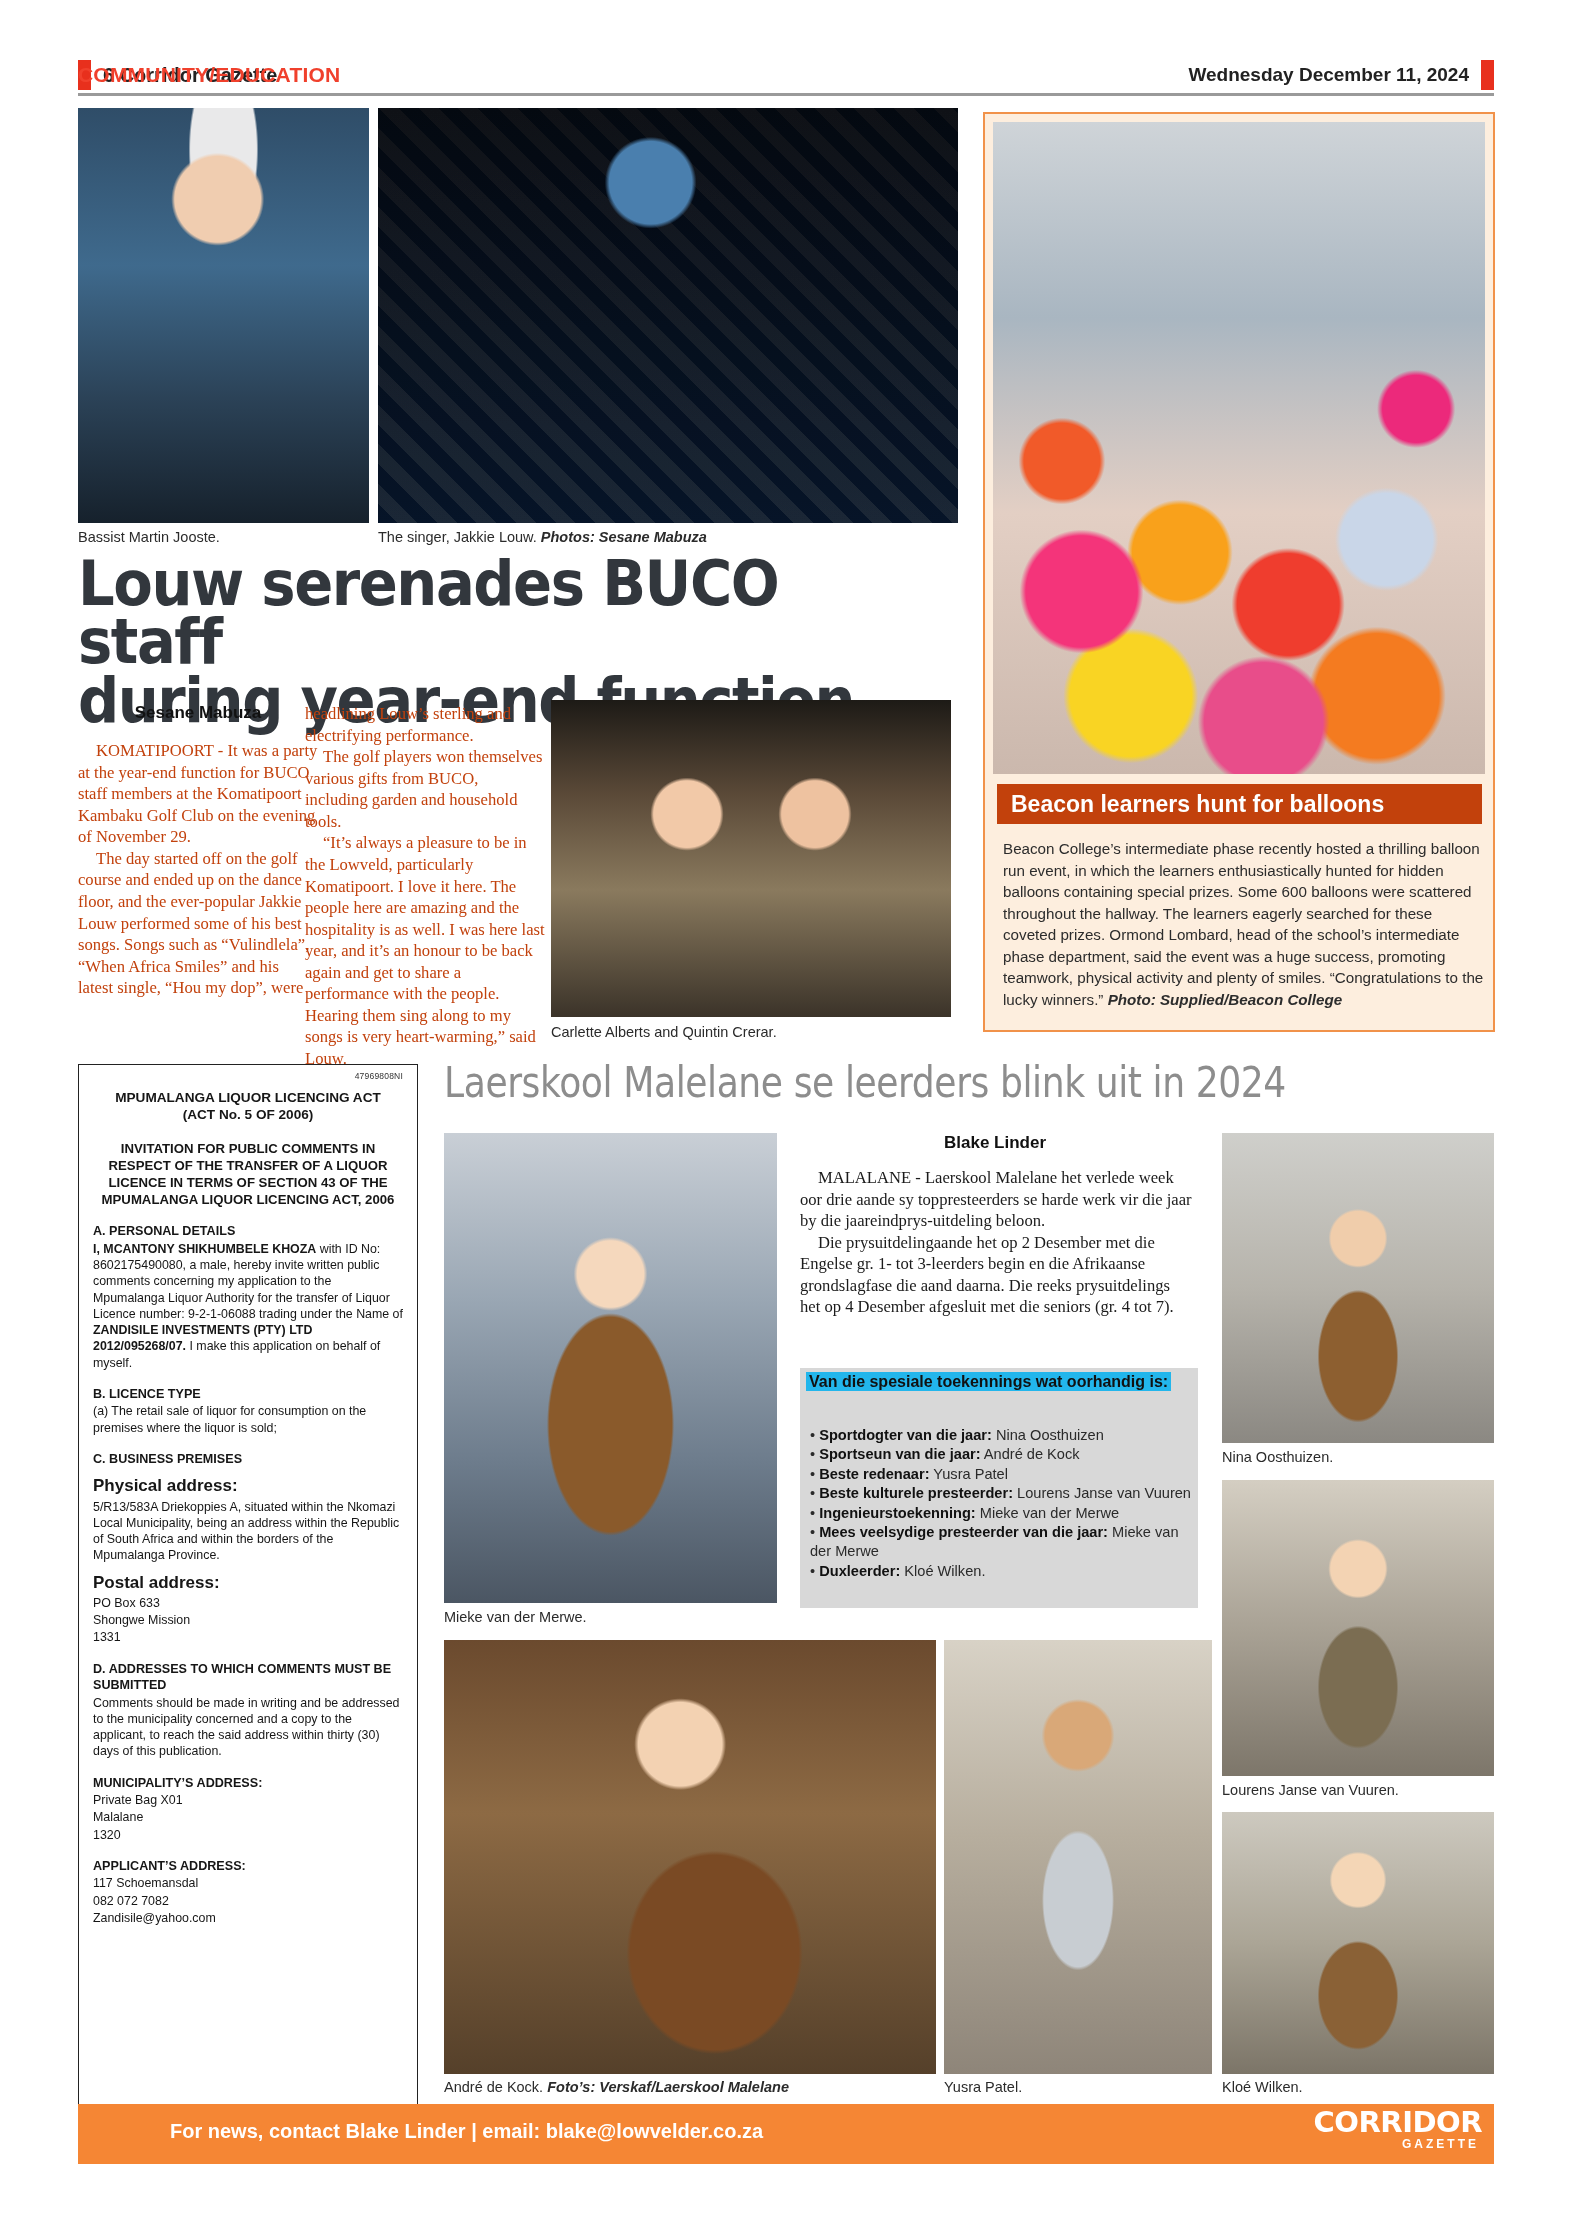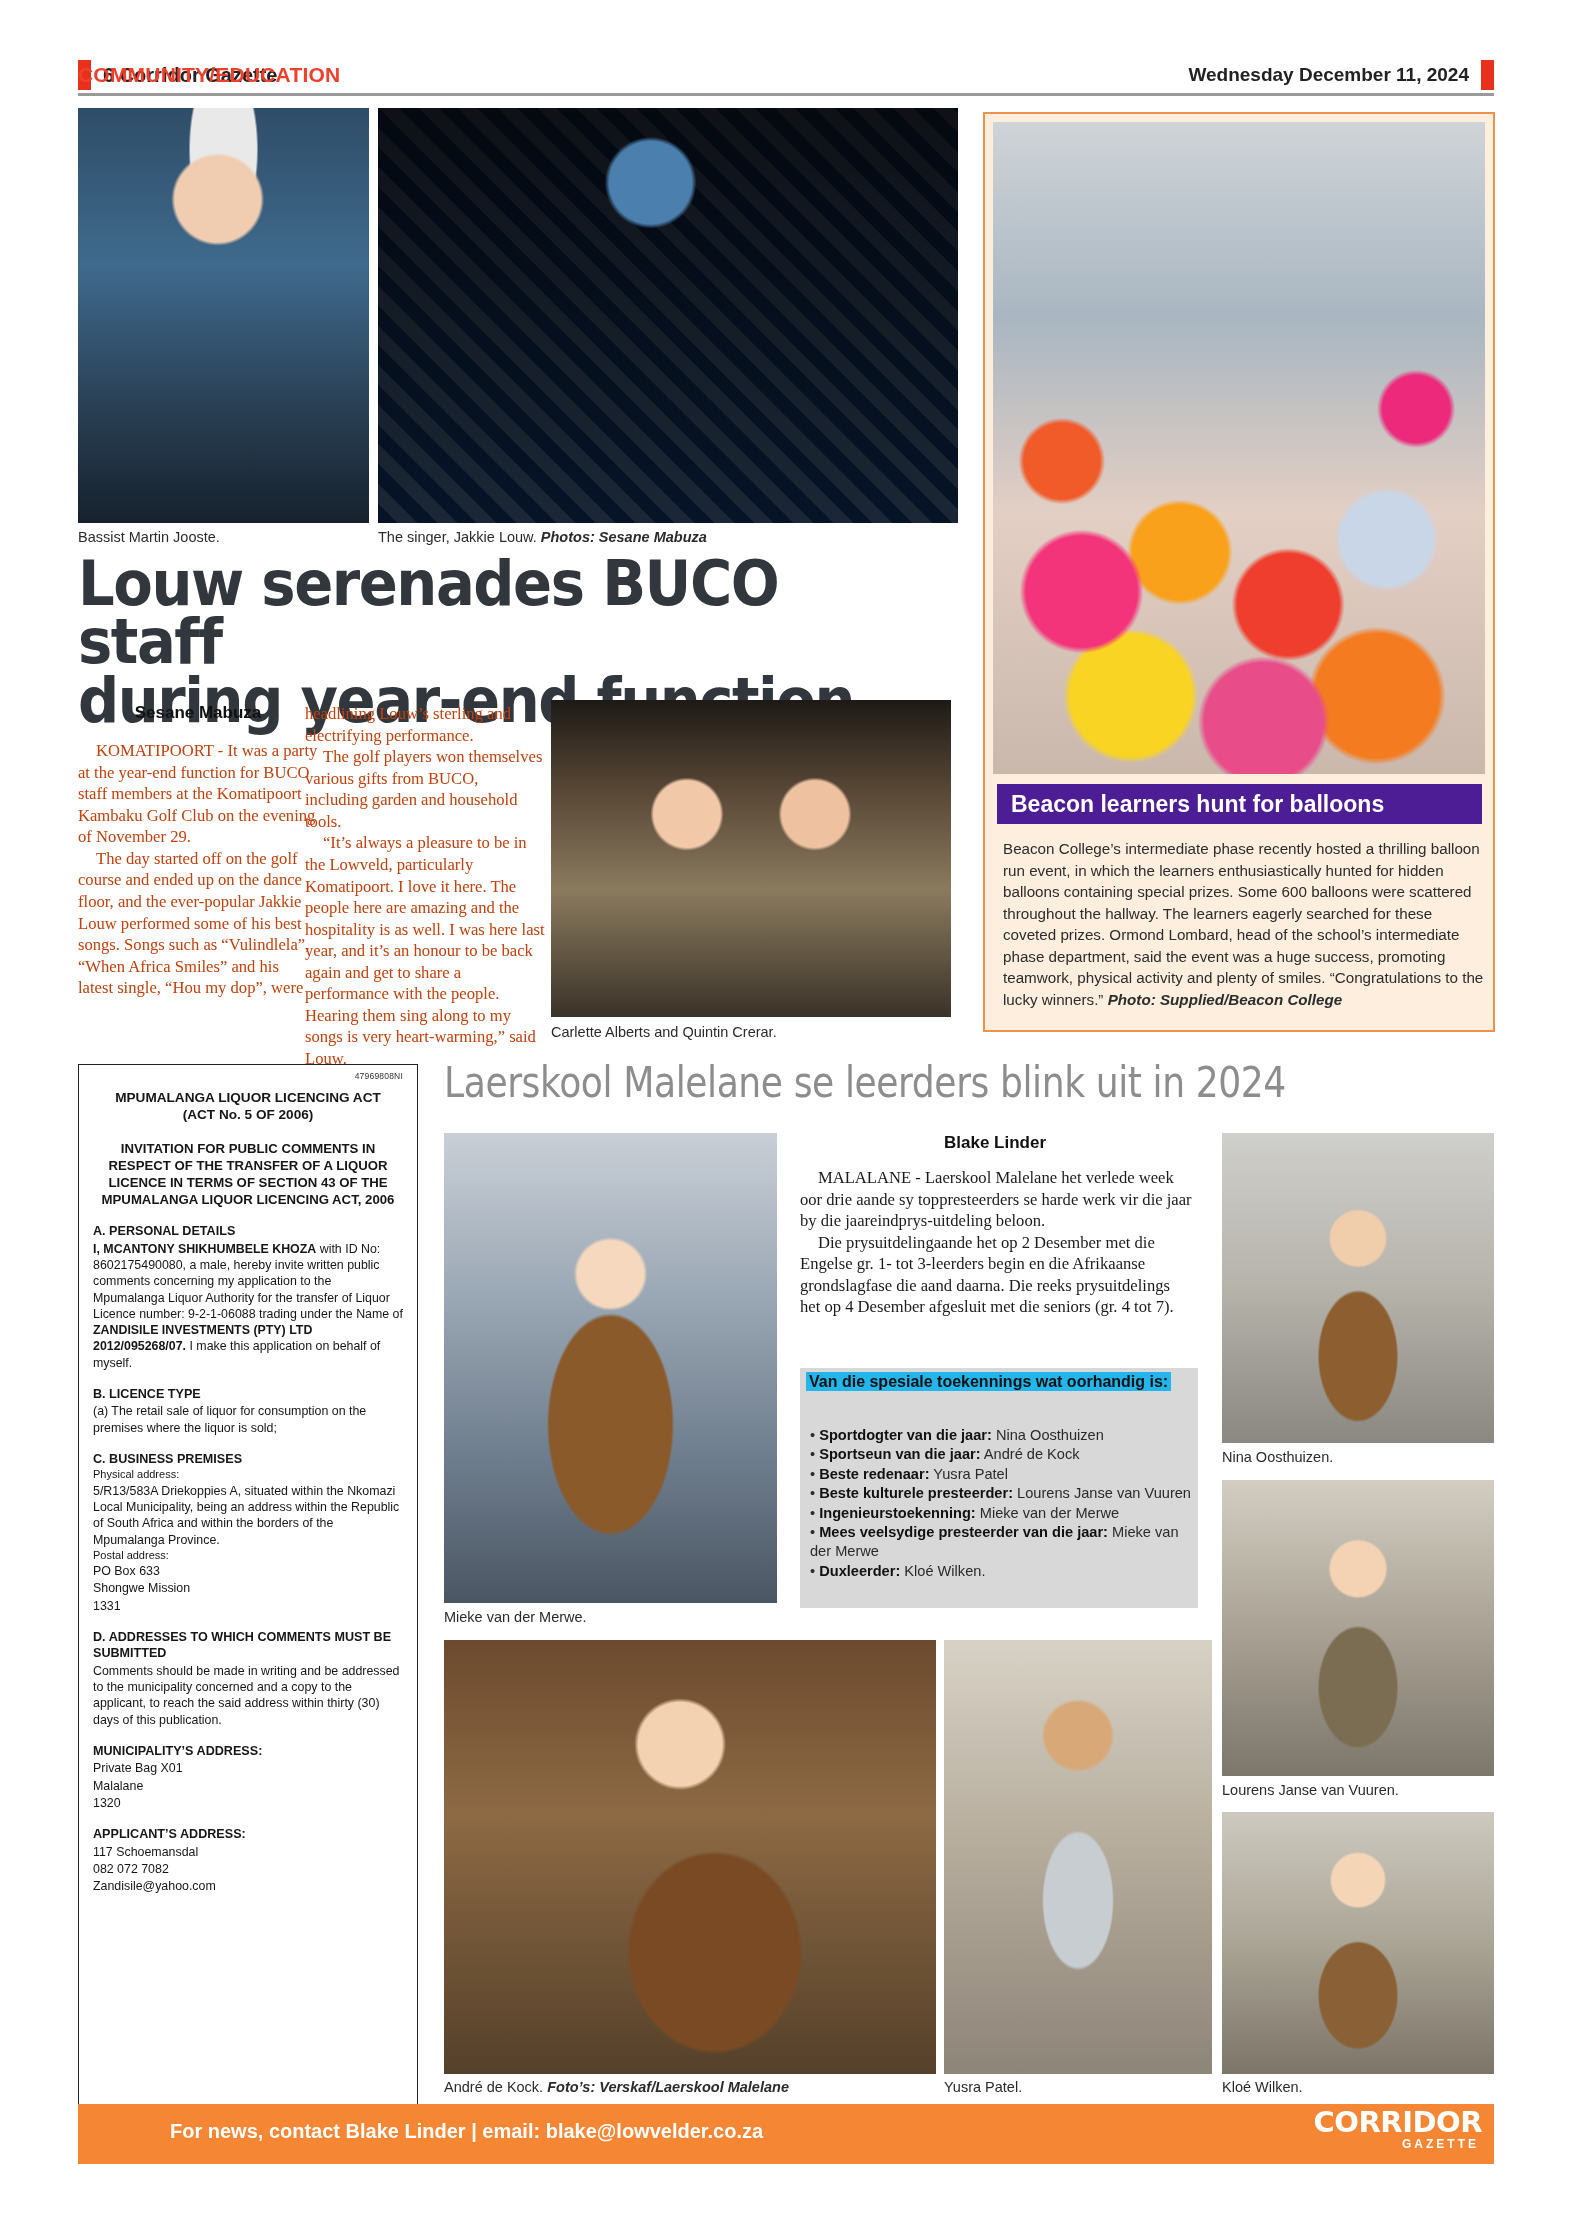--- a/index.html
+++ b/index.html
@@ -69,21 +69,21 @@
   .beacon-wrap {
     position: absolute; left: 983px; top: 112px; width: 512px; height: 920px;
     background: #fdeede; border: 2px solid #f1924a;
   }
   .beacon-photo {
     position: absolute; left: 993px; top: 122px; width: 492px; height: 652px;
     overflow: hidden;
   }
   .beacon-title {
     position: absolute; left: 997px; top: 784px; width: 485px; height: 40px;
-    background: #4c1d95; color: #fff; font-weight: bold; font-size: 23px;
+    background: #c2410c; color: #fff; font-weight: bold; font-size: 23px;
     display: flex; align-items: center; padding-left: 14px;
   }
   .beacon-body {
     position: absolute; left: 1003px; top: 838px; width: 486px;
     font-size: 15.2px; line-height: 1.42; color: #2c2c2c;
   }
   .beacon-body .credit { font-weight: bold; font-style: italic; }
 
   
   .legal {
@@ -95,21 +95,21 @@
   .legal .refno { text-align: right; font-size: 8.5px; color: #333; letter-spacing:.2px; }
   .legal h1 {
     font-size: 13.6px; font-weight: bold; text-align: center; line-height: 1.24;
     margin-top: 8px;
   }
   .legal h2 {
     font-size: 13.2px; font-weight: bold; text-align: center; line-height: 1.3;
     margin-top: 16px;
   }
   .legal h3 { font-size: 12.6px; font-weight: bold; margin-top: 15px; }
-  .legal h4 { font-size: 11px; font-weight: normal; margin-top: 0; }
+  .legal h4 { font-size: 17px; font-weight: bold; margin-top: 8px; }
   .legal p { margin-top: 1px; }
   .legal .b { font-weight: bold; }
 
   
   .mal-title {
     position: absolute; left: 444px; top: 1062px; width: 1060px;
     font-family: "DejaVu Sans", sans-serif;
     font-size: 42px; font-weight: 400; color: #8d8d8d;
     letter-spacing: -.5px; line-height: 1;
     transform: scaleX(0.86); transform-origin: left top;

